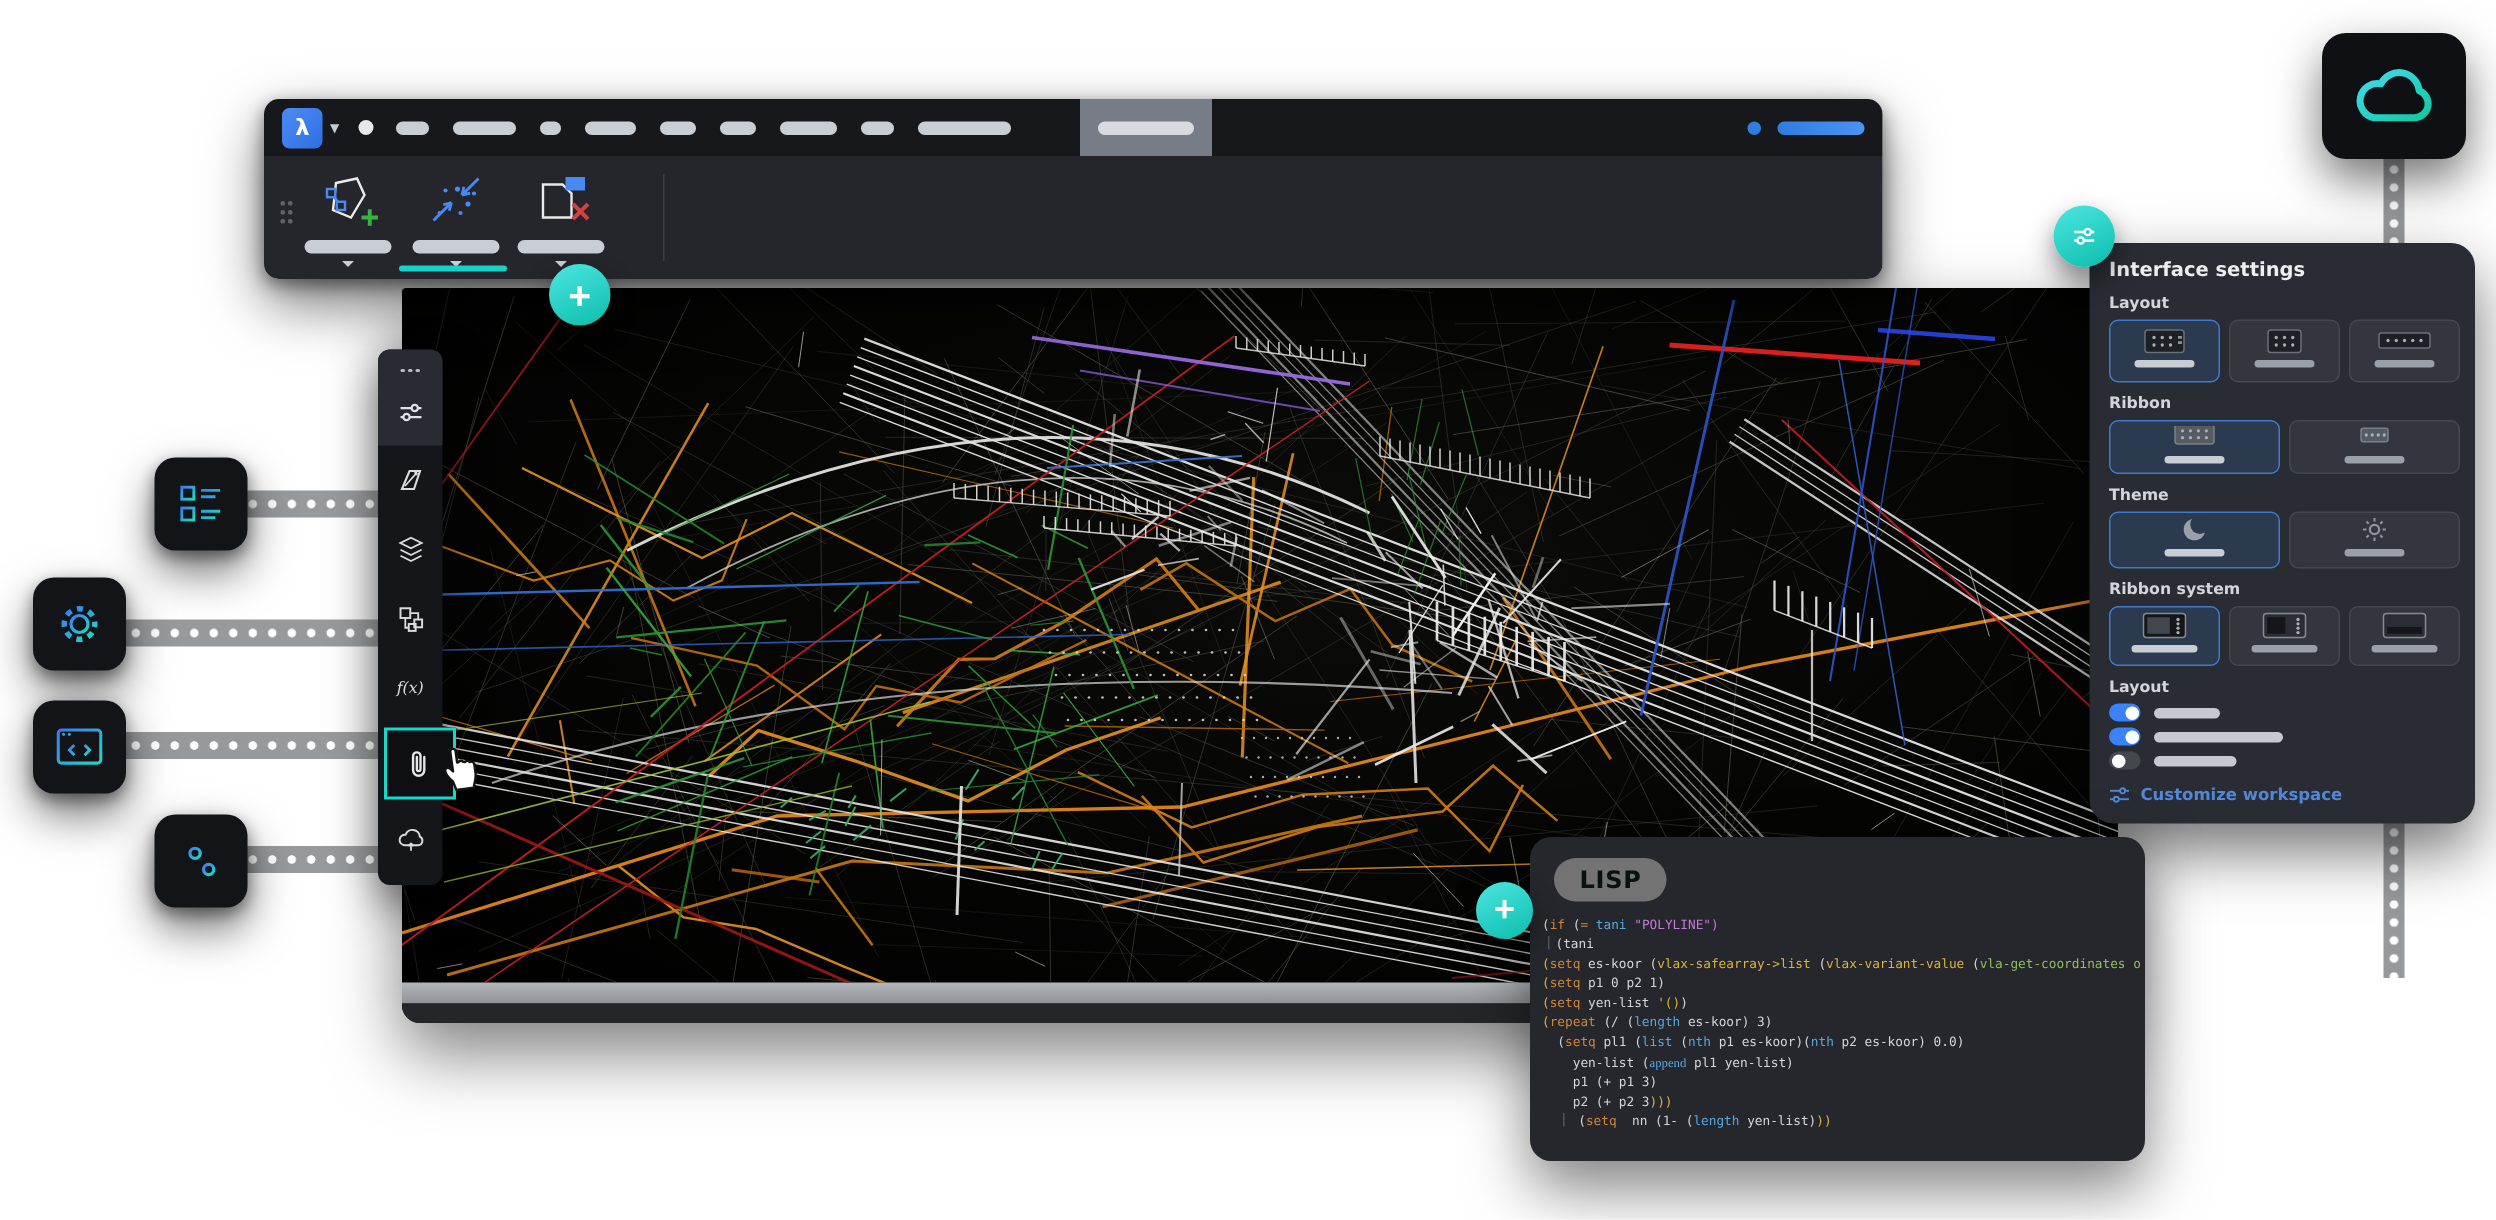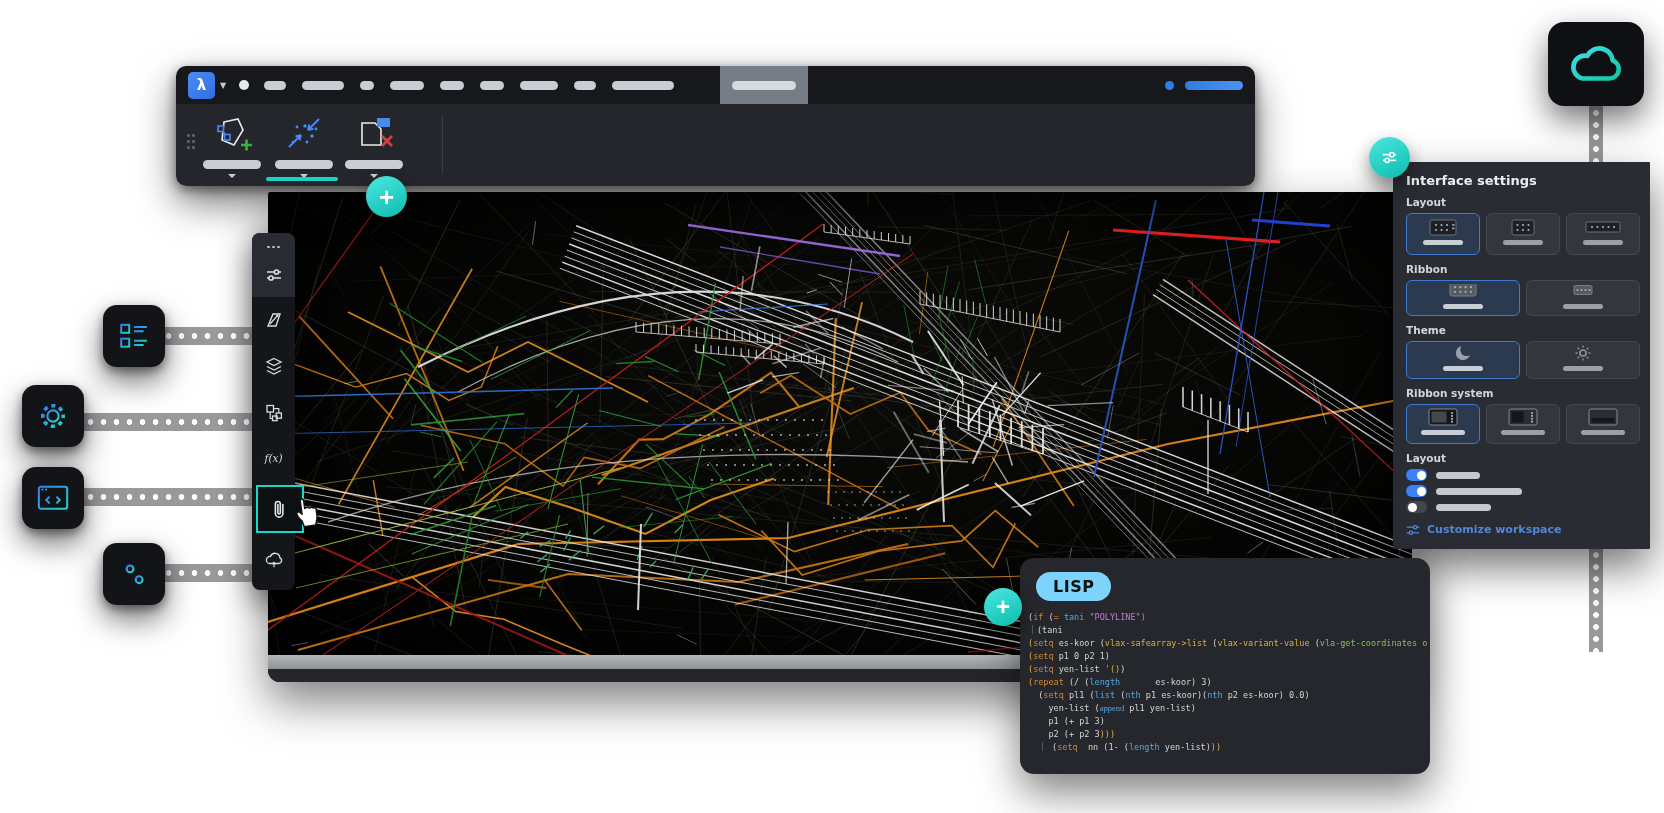--- a/index.html
+++ b/index.html
@@ -65,41 +65,41 @@
 
 
 .plus-circle{position:absolute;border-radius:50%;background:linear-gradient(155deg,#49e4df 5%,#0fbfae 95%);color:#fff;
   display:flex;align-items:center;justify-content:center;font-size:26px;font-weight:600;line-height:1;border:none;cursor:pointer;
   box-shadow:0 8px 18px rgba(0,0,0,.45)}
 #main-plus{left:366px;top:176px;width:41px;height:41px;z-index:7}
 #lisp-plus{left:984px;top:588px;width:38px;height:38px;z-index:9;font-size:24px}
 #settings-trigger{left:1369px;top:137px;width:41px;height:41px;z-index:9}
 
 
-#settings-panel{position:absolute;left:1393px;top:162px;width:257px;background:#292c32;border-radius:1px;z-index:8;
+#settings-panel{position:absolute;left:1393px;top:162px;width:257px;background:#292c32;border-radius:16px;z-index:8;
   padding:11px 13px 13px;box-shadow:0 18px 42px rgba(0,0,0,.55)}
 .set-title{font-size:13px;font-weight:bold;color:#eceef0;margin-bottom:4px}
 .sec-label{font-size:10.5px;font-weight:bold;color:#d2d5da;margin:8px 0 5px}
 .opt-row{display:flex;gap:6px}
 .opt-card{border-radius:6px;background:#33363c;border:1px solid #44484f;display:flex;align-items:center;justify-content:center;flex:none}
 .opt-card.sel{background:#2b3a4e;border:1.5px solid #3f7ad0}
 .tg-row{display:flex;align-items:center;gap:9px;margin-bottom:4px}
 .tg{width:21px;height:12px;border-radius:6px;position:relative;flex:none}
 .tg.on{background:#3b82f6}
 .tg.off{background:#43474e}
 .tg::after{content:"";position:absolute;width:9px;height:9px;border-radius:50%;background:#fff;top:1.5px}
 .tg.on::after{right:1.5px}
 .tg.off::after{left:1.5px}
 .tg-label{height:7px;border-radius:3.5px;background:#c6cad0}
 .customize{display:flex;align-items:center;gap:7px;margin-top:10px;color:#5187d8;font-size:11px;font-weight:bold;cursor:pointer}
 
 
 #lisp-panel{position:absolute;left:1020px;top:558px;width:410px;height:216px;background:#25272c;border-radius:14px;z-index:8;
   overflow:hidden;box-shadow:0 18px 42px rgba(0,0,0,.5)}
-.lisp-badge{display:inline-flex;align-items:center;height:29px;padding:0 17px;border-radius:15px;background:#7dd3fc;
+.lisp-badge{display:inline-flex;align-items:center;height:29px;padding:0 17px;border-radius:15px;background:#737373;
   color:#07130c;font-weight:bold;font-size:16px;letter-spacing:.5px;margin:14px 0 0 16px}
 #lisp-code{margin:10px 0 0 8px;font-family:"DejaVu Sans Mono","Liberation Mono",monospace;font-size:8.5px;line-height:13px}
 .cl{white-space:pre}
 .iguide{display:inline-block;width:1px;height:9px;background:#50545c;margin-right:4px;vertical-align:-1px}
 </style>
 </head>
 <body>
 
 <svg width="0" height="0" style="position:absolute" aria-hidden="true">
   <defs>
@@ -1129,20 +1129,20 @@
 
 <button id="lisp-plus" class="plus-circle">+</button>
 <div id="lisp-panel">
   <span class="lisp-badge">LISP</span>
   <div id="lisp-code">
       <div class="cl"><span style="color: rgb(211, 214, 218);">(</span><span style="color: rgb(208, 134, 59);">if</span><span style="color: rgb(211, 214, 218);"> </span><span style="color: rgb(211, 214, 218);">(</span><span style="color: rgb(208, 134, 59);">=</span><span style="color: rgb(211, 214, 218);"> </span><span style="color: rgb(85, 167, 224);">tani</span><span style="color: rgb(211, 214, 218);"> </span><span style="color: rgb(198, 120, 221);">"POLYLINE"</span><span style="color: rgb(198, 120, 221);">)</span></div>
       <div class="cl"><span class="iguide" style="margin-left: 4px;"></span><span style="color: rgb(211, 214, 218);">(tani</span></div>
       <div class="cl"><span style="color: rgb(220, 178, 62);">(</span><span style="color: rgb(208, 134, 59);">setq</span><span style="color: rgb(211, 214, 218);"> es-koor </span><span style="color: rgb(211, 214, 218);">(</span><span style="color: rgb(220, 178, 62);">vlax-safearray-&gt;list</span><span style="color: rgb(211, 214, 218);"> </span><span style="color: rgb(211, 214, 218);">(</span><span style="color: rgb(220, 178, 62);">vlax-variant-value</span><span style="color: rgb(211, 214, 218);"> </span><span style="color: rgb(211, 214, 218);">(</span><span style="color: rgb(143, 191, 90);">vla-get-coordinates o</span></div>
       <div class="cl"><span style="color: rgb(220, 178, 62);">(</span><span style="color: rgb(208, 134, 59);">setq</span><span style="color: rgb(211, 214, 218);"> p1 0 p2 1)</span></div>
       <div class="cl"><span style="color: rgb(220, 178, 62);">(</span><span style="color: rgb(208, 134, 59);">setq</span><span style="color: rgb(211, 214, 218);"> yen-list </span><span style="color: rgb(220, 178, 62);">'()</span><span style="color: rgb(211, 214, 218);">)</span></div>
-      <div class="cl"><span style="color: rgb(220, 178, 62);">(</span><span style="color: rgb(208, 134, 59);">repeat</span><span style="color: rgb(211, 214, 218);"> (/ </span><span style="color: rgb(211, 214, 218);">(</span><span style="color: rgb(85, 167, 224);">length</span><span style="color: rgb(211, 214, 218); padding-left: 30px;"> es-koor) 3)</span></div>
+      <div class="cl"><span style="color: rgb(220, 178, 62);">(</span><span style="color: rgb(208, 134, 59);">repeat</span><span style="color: rgb(211, 214, 218);"> (/ </span><span style="color: rgb(211, 214, 218);">(</span><span style="color: rgb(85, 167, 224);">length</span><span style="color: rgb(211, 214, 218);"> es-koor) 3)</span></div>
       <div class="cl"><span style="color: rgb(211, 214, 218);">  (</span><span style="color: rgb(208, 134, 59);">setq</span><span style="color: rgb(211, 214, 218);"> pl1 </span><span style="color: rgb(211, 214, 218);">(</span><span style="color: rgb(85, 167, 224);">list</span><span style="color: rgb(211, 214, 218);"> (</span><span style="color: rgb(85, 167, 224);">nth</span><span style="color: rgb(211, 214, 218);"> p1 es-koor)(</span><span style="color: rgb(85, 167, 224);">nth</span><span style="color: rgb(211, 214, 218);"> p2 es-koor) 0.0)</span></div>
       <div class="cl"><span style="color: rgb(211, 214, 218);">    yen-list </span><span style="color: rgb(211, 214, 218);">(</span><span style="color: rgb(85, 167, 224); font-family: Liberation Serif, serif;">append</span><span style="color: rgb(211, 214, 218);"> pl1 yen-list)</span></div>
       <div class="cl"><span style="color: rgb(211, 214, 218);">    p1 (+ p1 3)</span></div>
       <div class="cl"><span style="color: rgb(211, 214, 218);">    p2 (+ p2 3</span><span style="color: rgb(220, 178, 62);">)))</span></div>
       <div class="cl"><span class="iguide" style="margin-left: 14px;"></span><span style="color: rgb(211, 214, 218);"> (</span><span style="color: rgb(208, 134, 59);">setq</span><span style="color: rgb(211, 214, 218);">  nn </span><span style="color: rgb(211, 214, 218);">(</span><span style="color: rgb(211, 214, 218);">1- </span><span style="color: rgb(211, 214, 218);">(</span><span style="color: rgb(85, 167, 224);">length</span><span style="color: rgb(211, 214, 218);"> yen-list)</span><span style="color: rgb(220, 178, 62);">))</span></div>
     </div>
 </div>
 
 </body></html>

